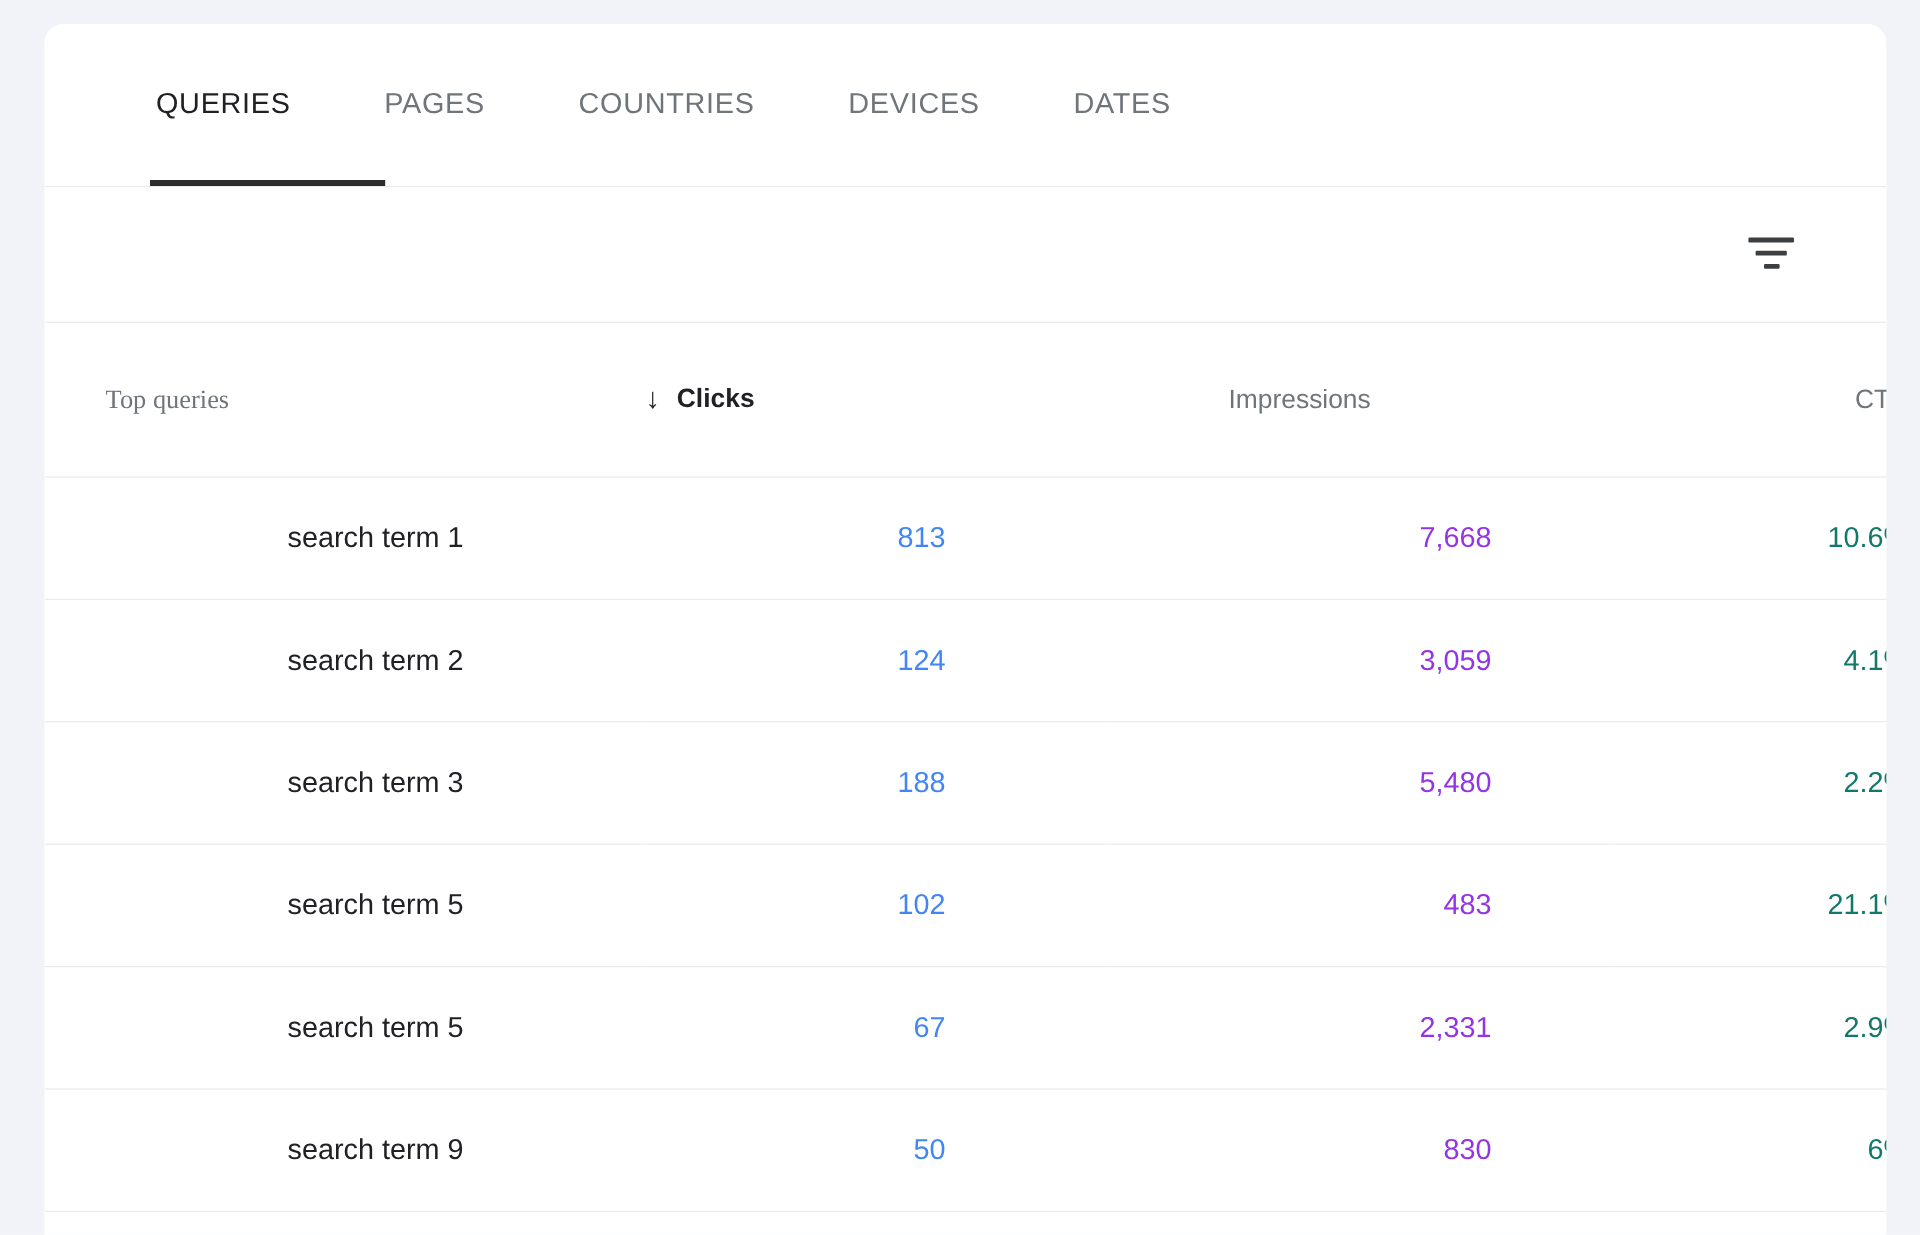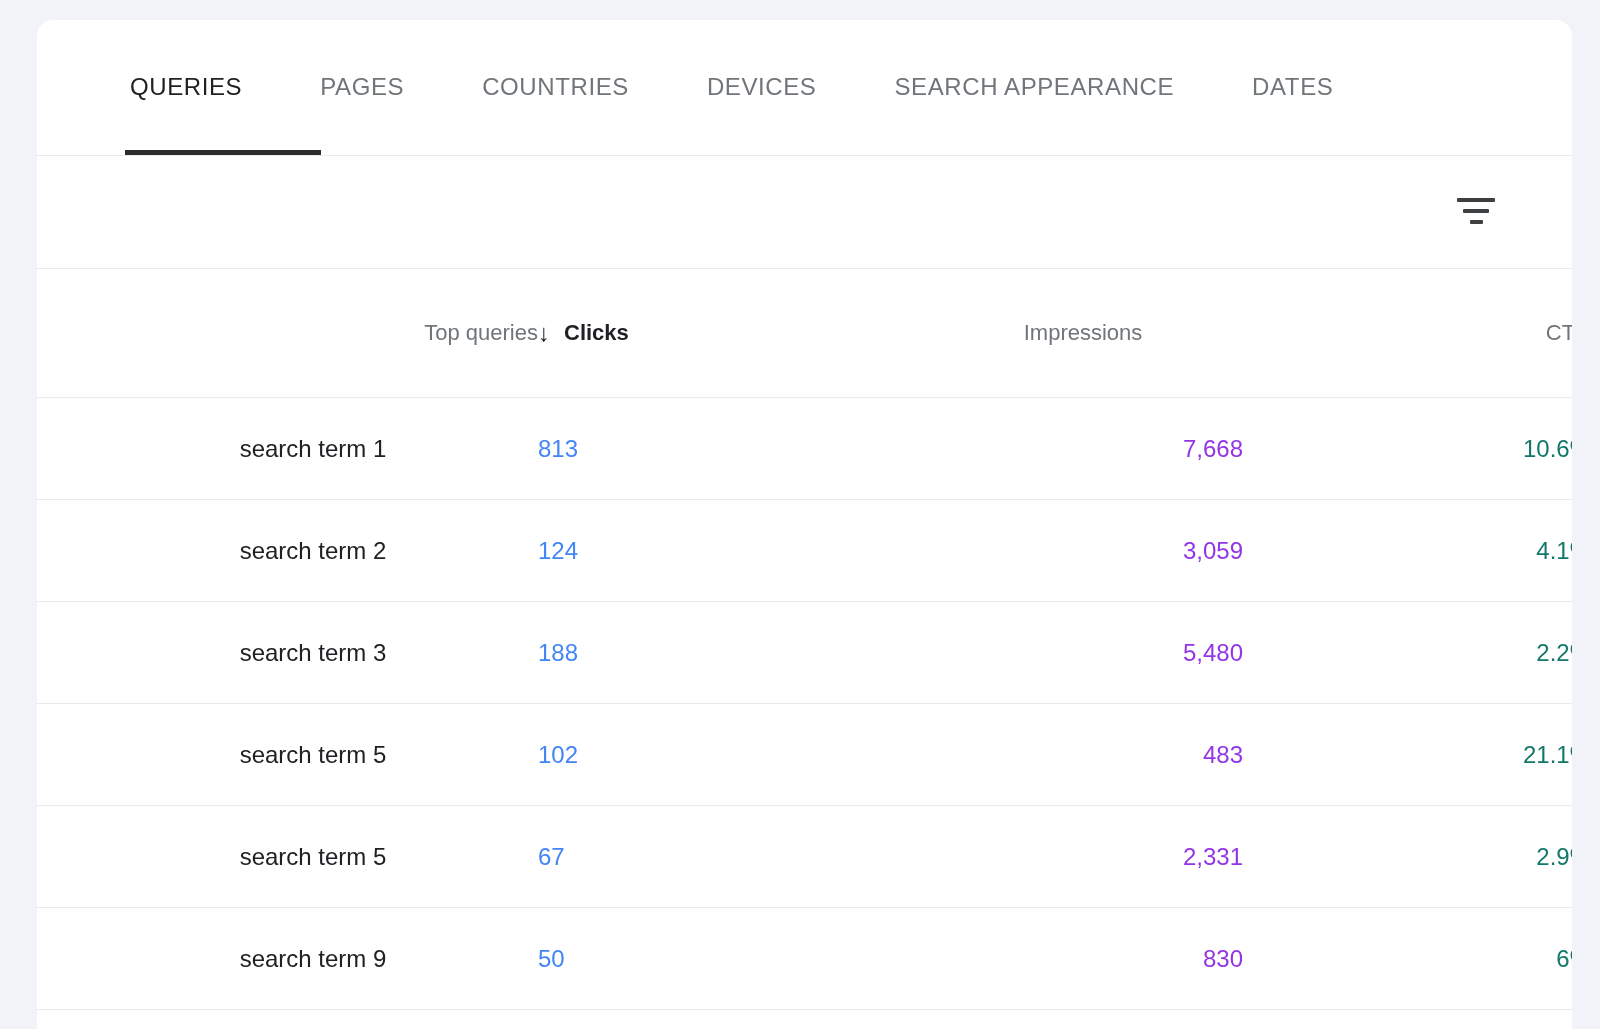--- a/index.html
+++ b/index.html
@@ -98,21 +98,21 @@
   thead th {
     font-size: 22px;
     font-weight: 400;
     color: #70757a;
     padding: 0;
     height: 128px;
     vertical-align: middle;
     border-bottom: 1px solid #e8eaed;
     white-space: nowrap;
   }
-  th.col-query   { width: 450px; text-align: right;  padding-left: 51px; }
+  th.col-query   { width: 450px; text-align: left;  padding-left: 51px; font-family: Liberation Serif, serif; }
   th.col-clicks  { width: 250px; text-align: left; padding-right: 135px; }
   th.col-impr    { width: 320px; padding-right: 98px; }
   th.col-ctr     { width: 250px; text-align: right; padding-right: 60px; }
 
   th.sorted {
     color: #202124;
     font-weight: 700;
   }
   .sort-arrow {
     display: inline-block;
@@ -125,36 +125,35 @@
 
   tbody td {
     height: 101px;
     padding: 0;
     vertical-align: middle;
     border-bottom: 1px solid #e8eaed;
     font-size: 24px;
     white-space: nowrap;
   }
   td.c-query  { text-align: center;  padding-left: 51px; color: #202124; }
-  td.c-clicks { text-align: left; padding-right: 135px; color: #4285f4; }
+  td.c-clicks { text-align: right; padding-right: 135px; color: #4285f4; }
   td.c-impr   { text-align: right; padding-right: 98px;  color: #9334e6; }
   td.c-ctr    { text-align: right; padding-right: 60px;  color: #12786a; }
 </style>
 </head>
 <body>
 
 <div id="card">
 
   <div id="tabs-bar">
     <div id="tabs-row">
         <div class="tab active">QUERIES</div>
         <div class="tab">PAGES</div>
         <div class="tab">COUNTRIES</div>
         <div class="tab">DEVICES</div>
-        <div class="tab">SEARCH APPEARANCE</div>
         <div class="tab">DATES</div>
       </div>
     <div id="tab-indicator"></div>
   </div>
 
   <div id="filter-bar">
     <div id="filter-button" title="Filter">
       <span class="bar b1"></span>
       <span class="bar b2"></span>
       <span class="bar b3"></span>

